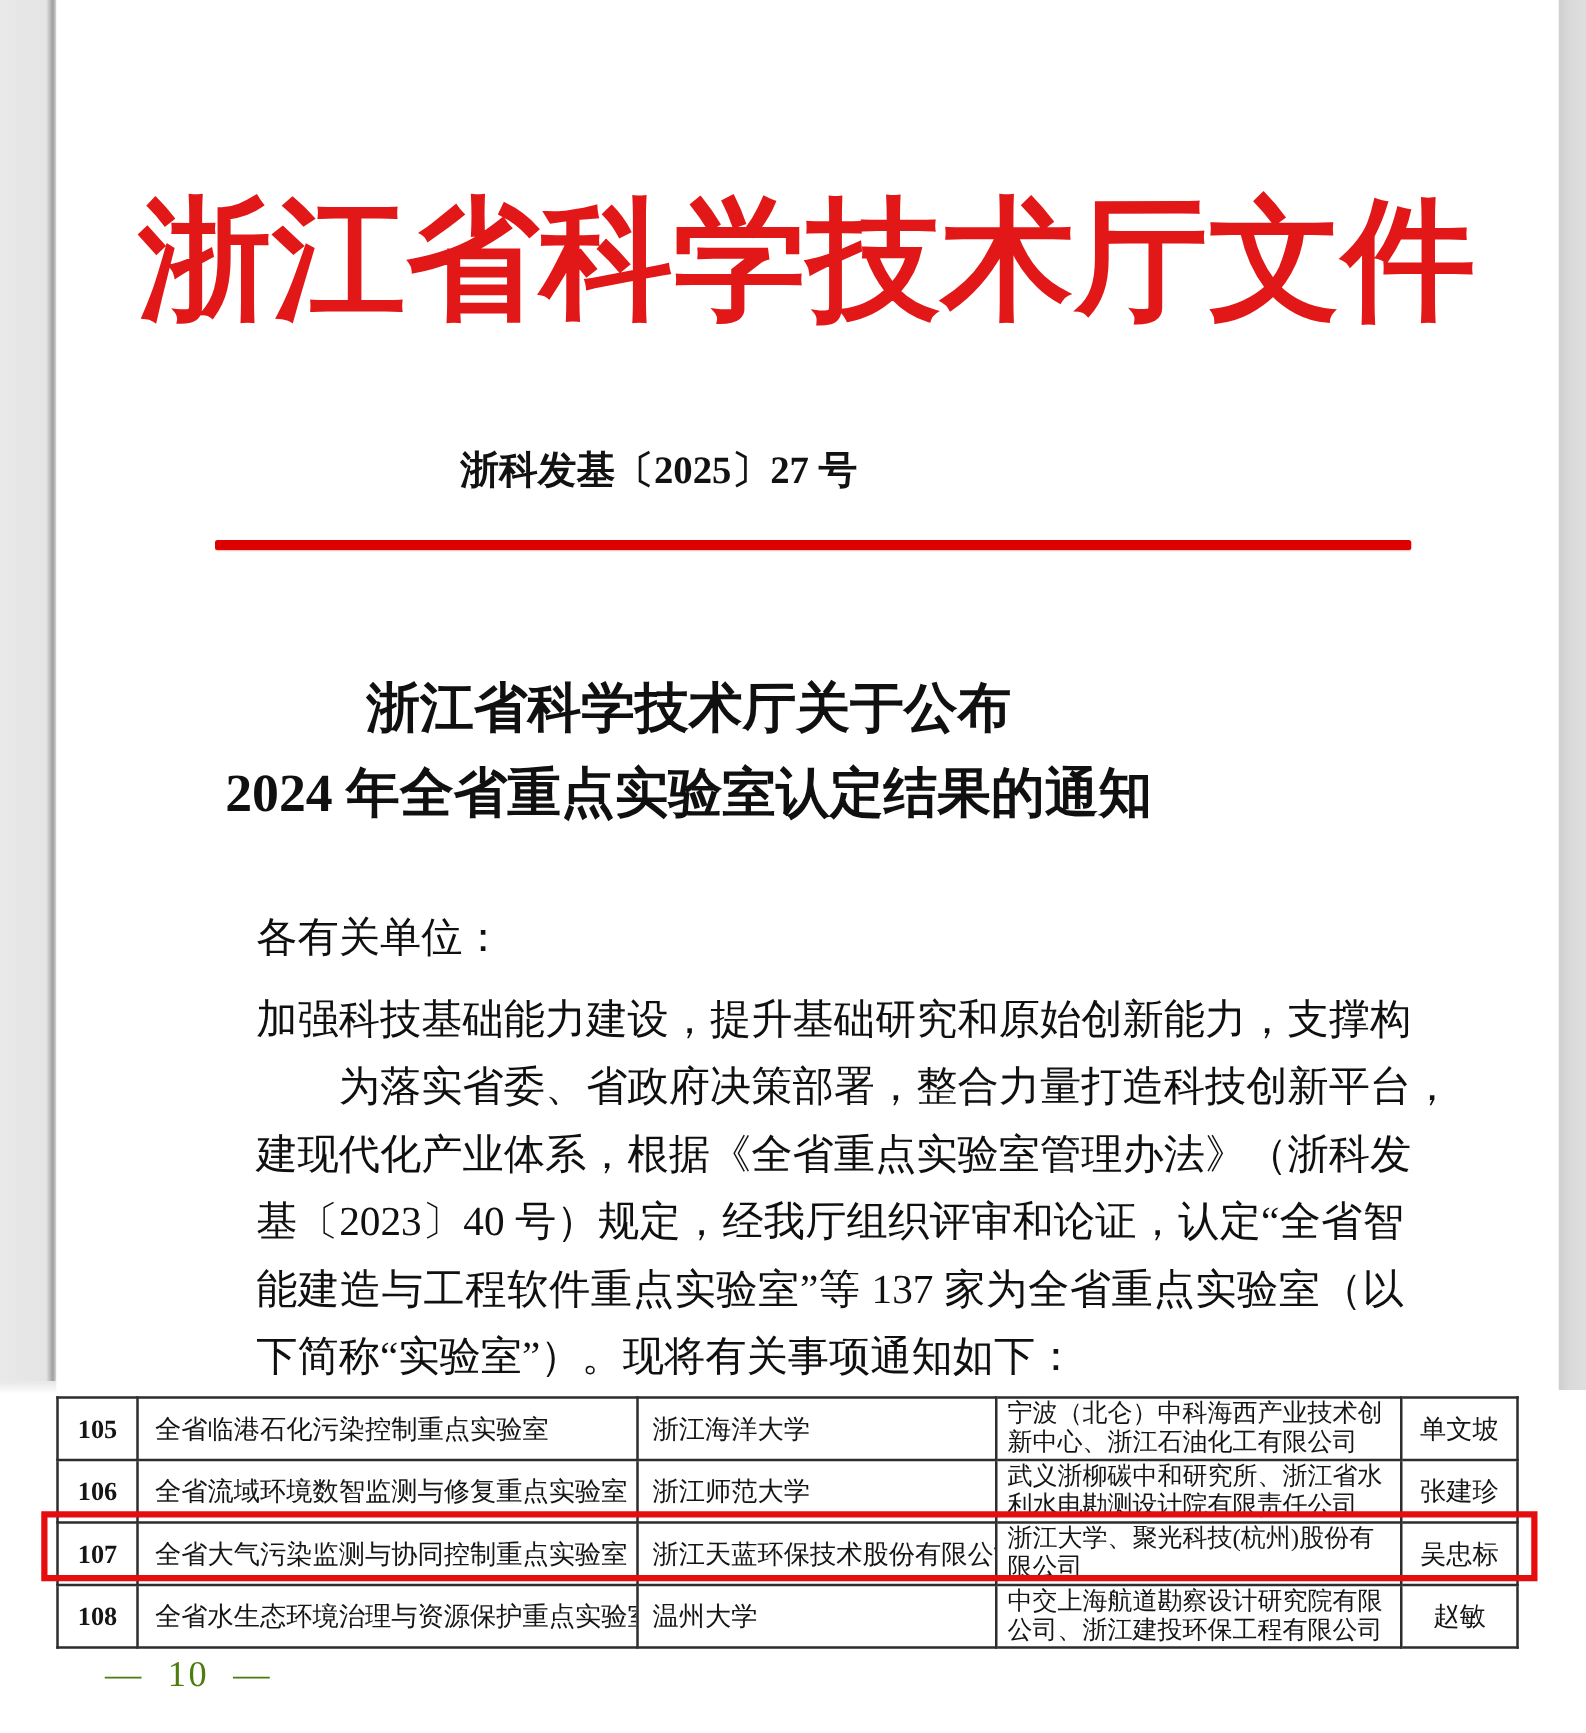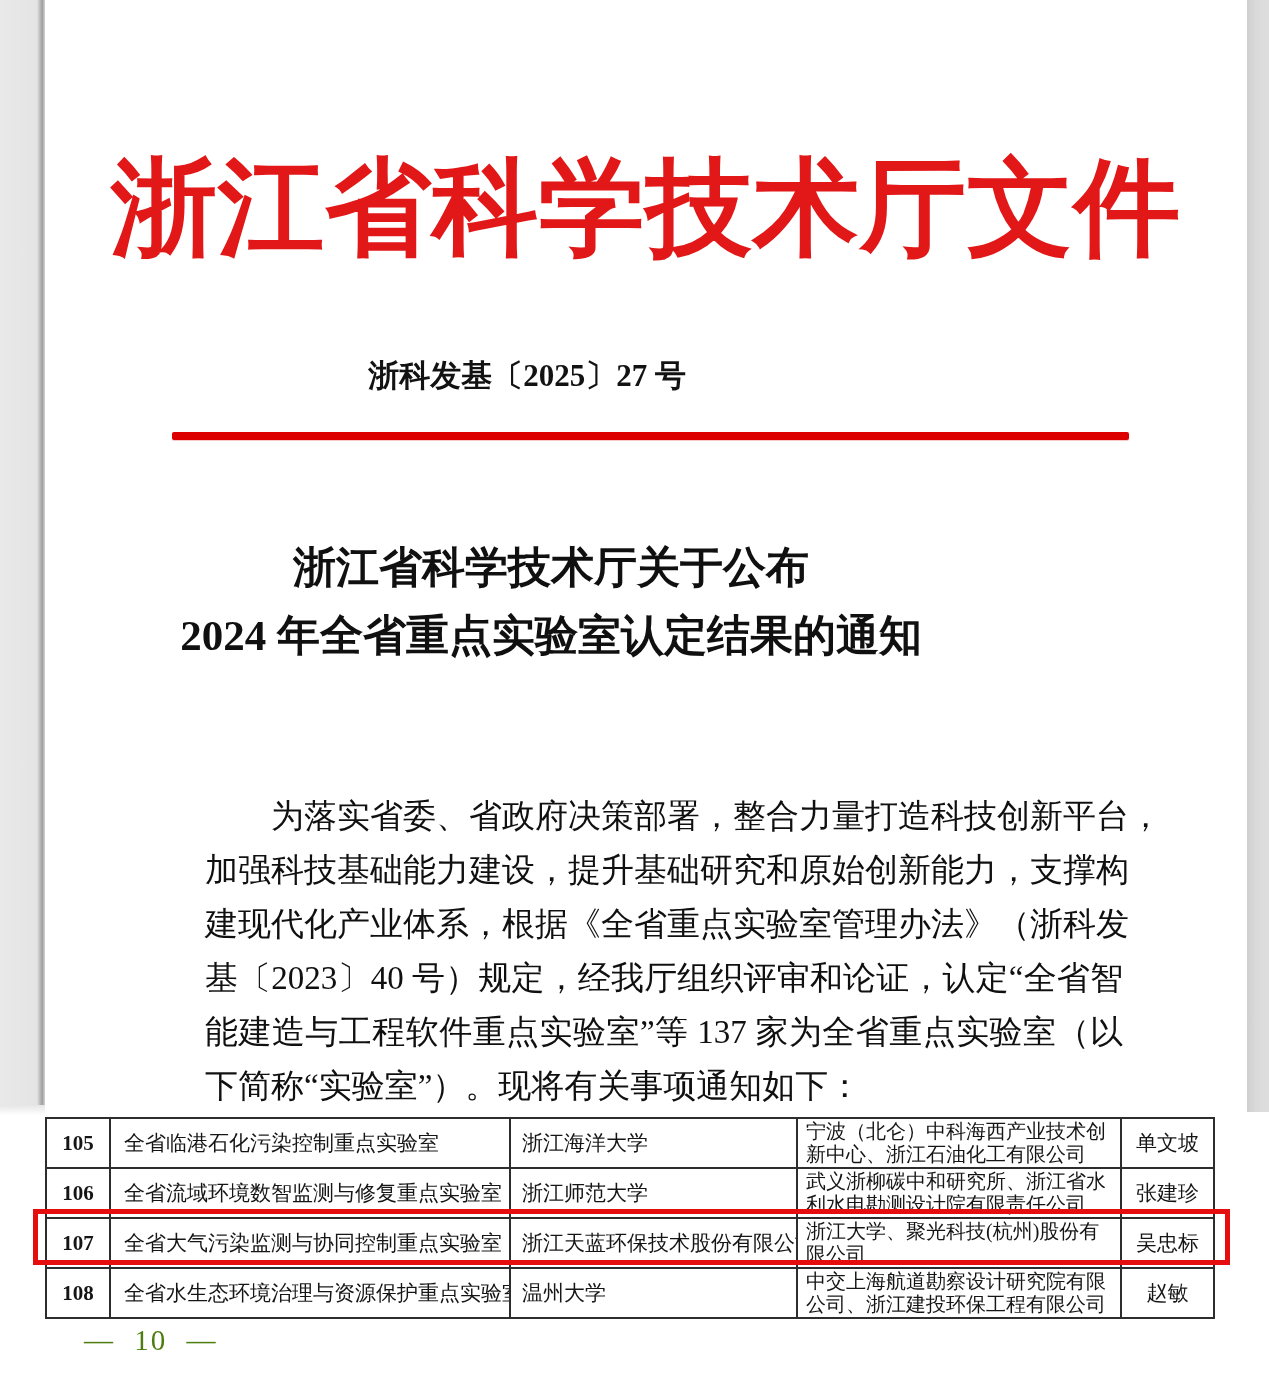--- a/index.html
+++ b/index.html
@@ -85,24 +85,25 @@
 
   <div class="doc-number">浙科发基〔2025〕27 号</div>
 
   <div class="red-rule"></div>
 
   <div class="notice-title">
     <div>浙江省科学技术厅关于公布</div>
     <div>2024 年全省重点实验室认定结果的通知</div>
   </div>
 
+  <div class="salutation">各有关单位：</div>
 
   <div class="body-text">
+    <div class="body-line">加强科技基础能力建设，提升基础研究和原始创新能力，支撑构</div>
     <div class="body-line first">为落实省委、省政府决策部署，整合力量打造科技创新平台，</div>
-    <div class="body-line">加强科技基础能力建设，提升基础研究和原始创新能力，支撑构</div>
     <div class="body-line">建现代化产业体系，根据《全省重点实验室管理办法》（浙科发</div>
     <div class="body-line">基〔2023〕40 号）规定，经我厅组织评审和论证，认定“全省智</div>
     <div class="body-line">能建造与工程软件重点实验室”等 137 家为全省重点实验室（以</div>
     <div class="body-line last">下简称“实验室”）。现将有关事项通知如下：</div>
   </div>
 
   <table class="lab-table">
     <colgroup>
       <col style="width:64px">
         <col style="width:400px">

